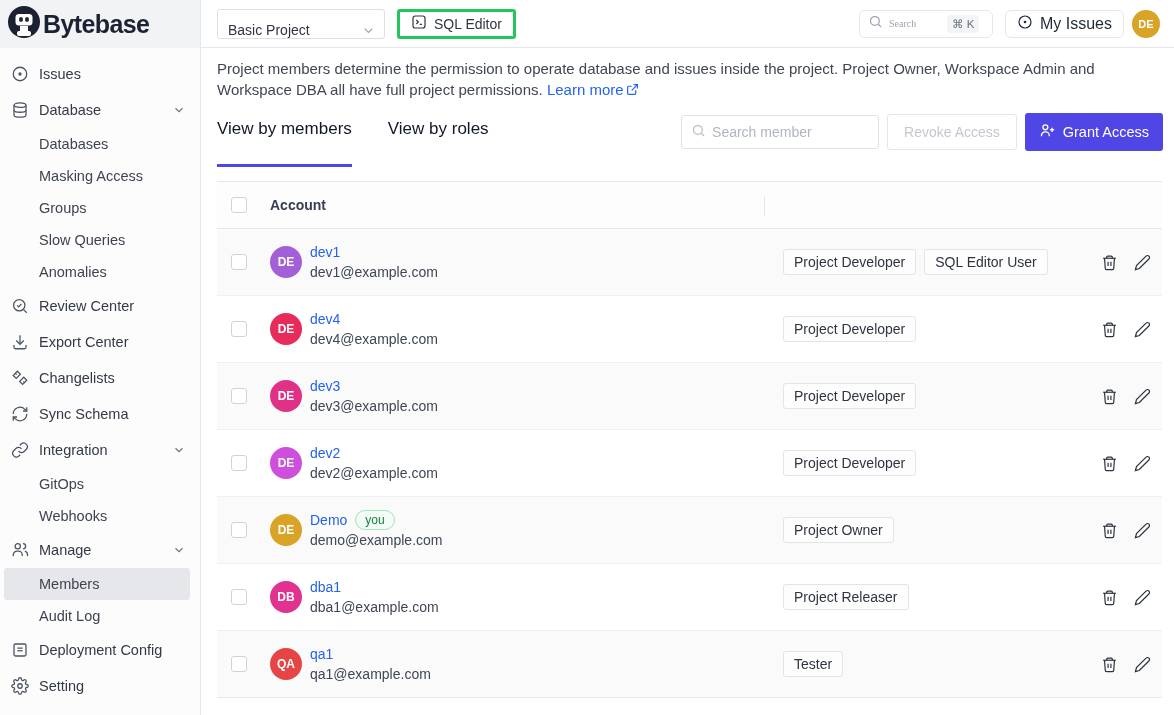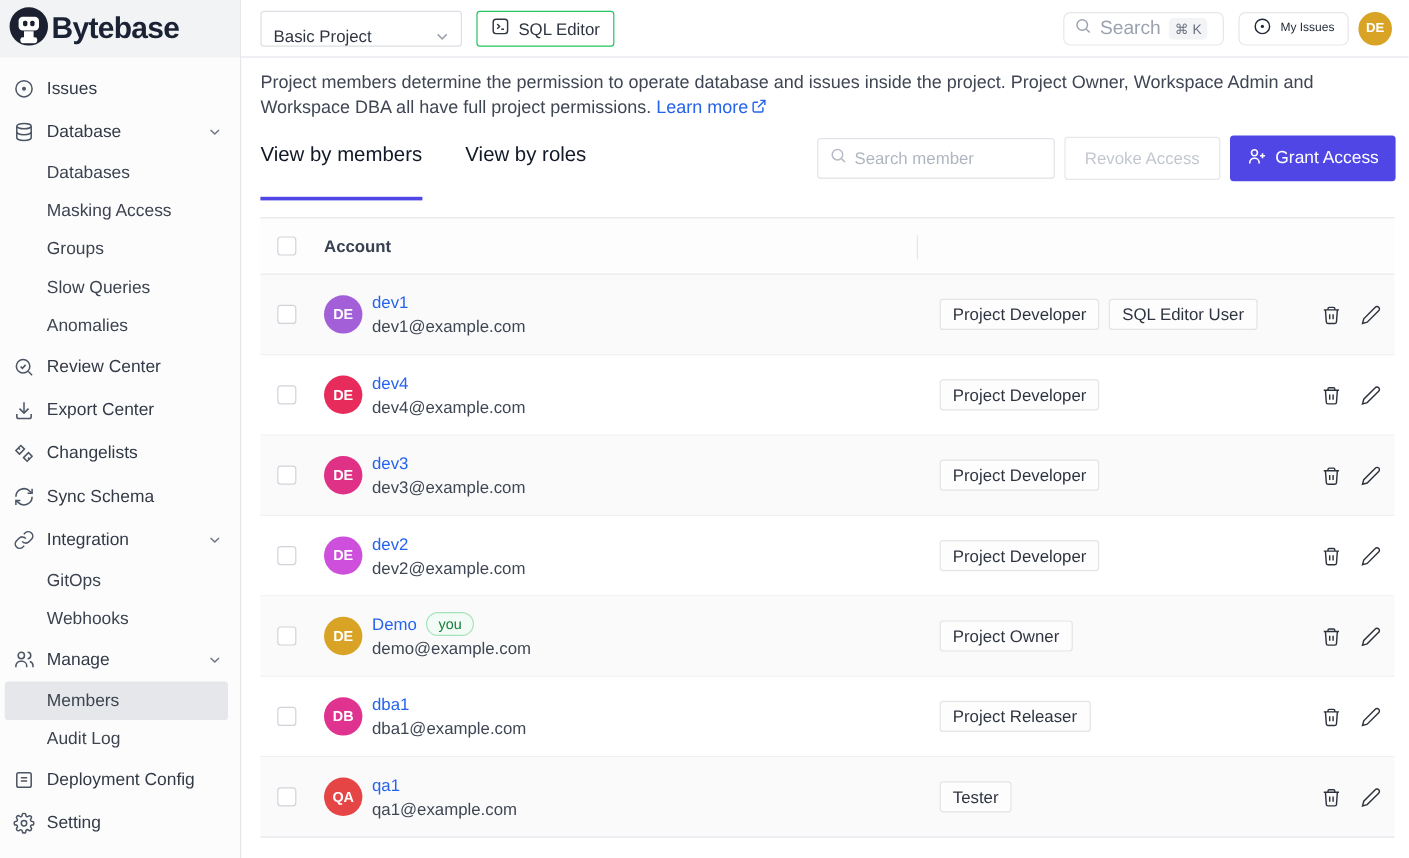--- a/index.html
+++ b/index.html
@@ -16,27 +16,27 @@
   .side-item .sicon { width:20px; height:20px; margin-right:9px; display:flex; align-items:center; justify-content:center; color:#4b5563; }
   .side-item svg, .side-sub svg { display:block; }
   .chev { margin-left:auto; margin-right:14px; color:#6b7280; display:flex; }
   .side-sub.active { background:#e5e7ea; border-radius:3px; margin-right:10px; margin-left:4px; padding-left:35px;align-items:center; }
 
   
   .main { flex:1; display:flex; flex-direction:column; min-width:0; }
   .topnav { height:48px; min-height:48px; border-bottom:1px solid #e5e7eb; display:flex; align-items:center; padding:0 14px 0 16px; background:#fff; }
   .proj-select { width:168px; height:30px; border:1px solid #dcdfe4; border-radius:3px; display:flex; align-items:flex-end; padding:0 8px 0 10px; font-size:14px; color:#2f3540; cursor:pointer; background:#fff; }
   .proj-select .chev2 { margin-left:auto; color:#9ca3af; display:flex; }
-  .sql-btn { margin-left:12px; height:30px; border:1px solid #22c55e; border-radius:3px; background:#fff; display:flex; align-items:center; gap:7px; padding:0 11px; font-size:14px; color:#2f3540; cursor:pointer; }
+  .sql-btn { margin-left:12px; height:30px; border:3px solid #22c55e; border-radius:3px; background:#fff; display:flex; align-items:center; gap:7px; padding:0 11px; font-size:14px; color:#2f3540; cursor:pointer; }
   .top-right { margin-left:auto; display:flex; align-items:center; gap:12px; }
   .g-search { width:134px; height:28px; border:1px solid #e5e7eb; border-radius:6px; display:flex; align-items:center; padding:0 6px 0 8px; gap:6px; color:#9ca3af; background:#fff; cursor:text; }
-  .g-search input { border:none; outline:none; width:52px; font-size:16px; color:#374151; background:transparent; font-family:Liberation Sans, sans-serif;text-align:center; }
+  .g-search input { border:none; outline:none; width:52px; font-size:10px; color:#374151; background:transparent; font-family:Liberation Serif, serif; }
   .g-search input::placeholder { color:#9ca3af; }
   .kbd { background:#f3f4f6; border-radius:4px; font-size:11.5px; color:#6b7280; padding:2px 5px; white-space:nowrap; }
-  .issues-btn { height:28px; border:1px solid #e5e7eb; border-radius:6px; background:#fff; display:flex; align-items:center; gap:7px; padding:0 11px; font-size:10px; color:#1f2937; cursor:pointer; }
+  .issues-btn { height:28px; border:1px solid #e5e7eb; border-radius:6px; background:#fff; display:flex; align-items:center; gap:7px; padding:0 11px; font-size:16px; color:#1f2937; cursor:pointer; }
   .avatar-top { width:28px; height:28px; border-radius:50%; color:#fff; font-size:11px; font-weight:700; display:flex; align-items:center; justify-content:center; cursor:pointer; margin-left:-4px; }
 
   
   .content { flex:1; padding:10px 11px 0 16px; overflow:hidden; }
   .desc { font-size:15px; line-height:21px; color:#404653; max-width:940px; margin-bottom:12px; }
   .desc a { color:#2563eb; text-decoration:none; cursor:pointer; white-space:nowrap; }
   .ext-ic { display:inline-block; vertical-align:-1px; margin-left:2px; }
 
   .controls { display:flex; align-items:flex-start; margin-bottom:14px; }
   .tabs { display:flex; gap:36px; padding-top:6px; }

